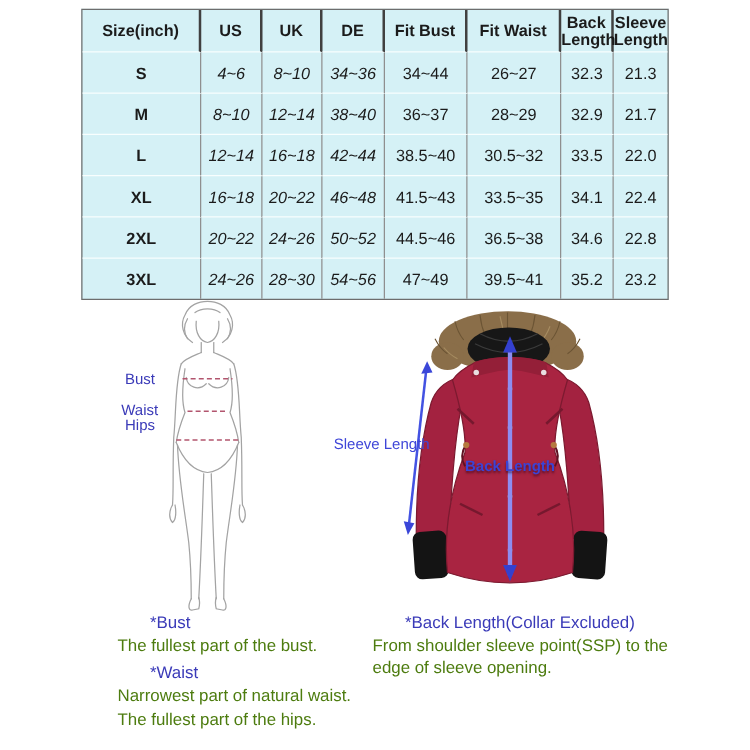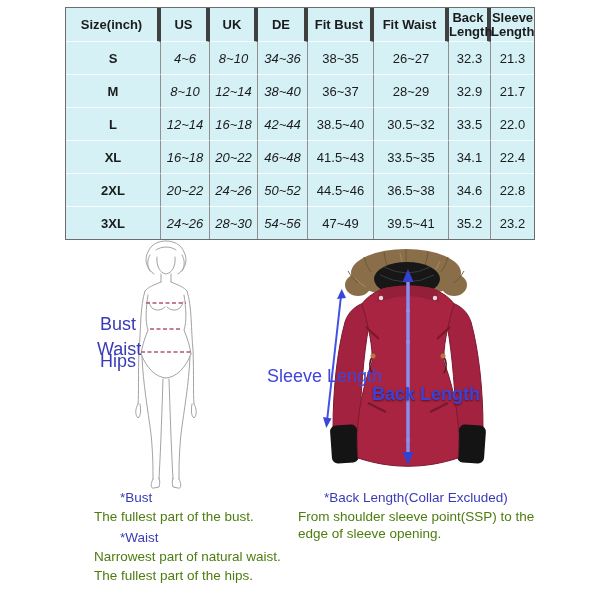--- a/index.html
+++ b/index.html
@@ -3,33 +3,33 @@
 <meta charset="utf-8">
 <style>
   html,body{margin:0;padding:0;}
   body{width:600px;height:600px;background:#ffffff;font-family:"Liberation Sans","DejaVu Sans",sans-serif;}
   .canvas{position:relative;width:600px;height:600px;background:#ffffff;overflow:hidden;}
 
   
   .size-table{position:absolute;left:65px;top:7px;width:468px;border-collapse:separate;border-spacing:0;
     border:1.5px solid #6d6d6d;background:#d5f1f6;table-layout:fixed;font-size:13px;color:#1b1b1b;text-align:center;}
   .size-table th{font-weight:bold;height:31px;line-height:14px;padding:1px 0;vertical-align:middle;
-    border-right:4px solid #404040;border-bottom:1px solid #f8fefe;}
+    border-right:2px solid #404040;border-bottom:1px solid #f8fefe;}
   .size-table td{height:32px;padding:0;vertical-align:middle;
     border-right:1px solid #8f8f8f;border-bottom:1px solid #f8fefe;}
   .size-table th:last-child,.size-table td:last-child{border-right:none;}
   .size-table tr:last-child td{border-bottom:none;}
   .size-table td.c-size{font-weight:bold;}
   .size-table td.c-it{font-style:italic;}
 
   
   .figure-svg{position:absolute;left:95px;top:238px;}
   .coat-svg{position:absolute;left:280px;top:245px;}
 
-  .meas-label{position:absolute;color:#3a3ab8;font-size:18px;line-height:16px;margin-top:21px;}
+  .meas-label{position:absolute;color:#3a3ab8;font-size:12px;line-height:16px;}
   .lbl-bust{left:100px;top:295px;}
   .lbl-waist{left:97px;top:320px;}
   .lbl-hips{left:100px;top:332px;}
   .lbl-sleeve{left:267px;top:347px;color:#3f46d8;}
   .lbl-back{left:372px;top:365px;color:#3c43d4;font-weight:600;text-shadow:0 1px 2px rgba(45,5,25,.65);}
 
   
   .notes{position:absolute;font-size:13.5px;}
   .notes-left{left:80px;top:489px;width:218px;}
   .notes-right{left:284px;top:489px;width:264px;}
@@ -64,21 +64,21 @@
         <th>Back Length</th>
         <th>Sleeve Length</th>
       </tr>
     </thead>
     <tbody>
       <tr>
         <td class="c-size">S</td>
         <td class="c-it">4~6</td>
         <td class="c-it">8~10</td>
         <td class="c-it">34~36</td>
-        <td>38~35</td>
+        <td>34~44</td>
         <td>26~27</td>
         <td>32.3</td>
         <td>21.3</td>
       </tr>
       <tr>
         <td class="c-size">M</td>
         <td class="c-it">8~10</td>
         <td class="c-it">12~14</td>
         <td class="c-it">38~40</td>
         <td>36~37</td>

